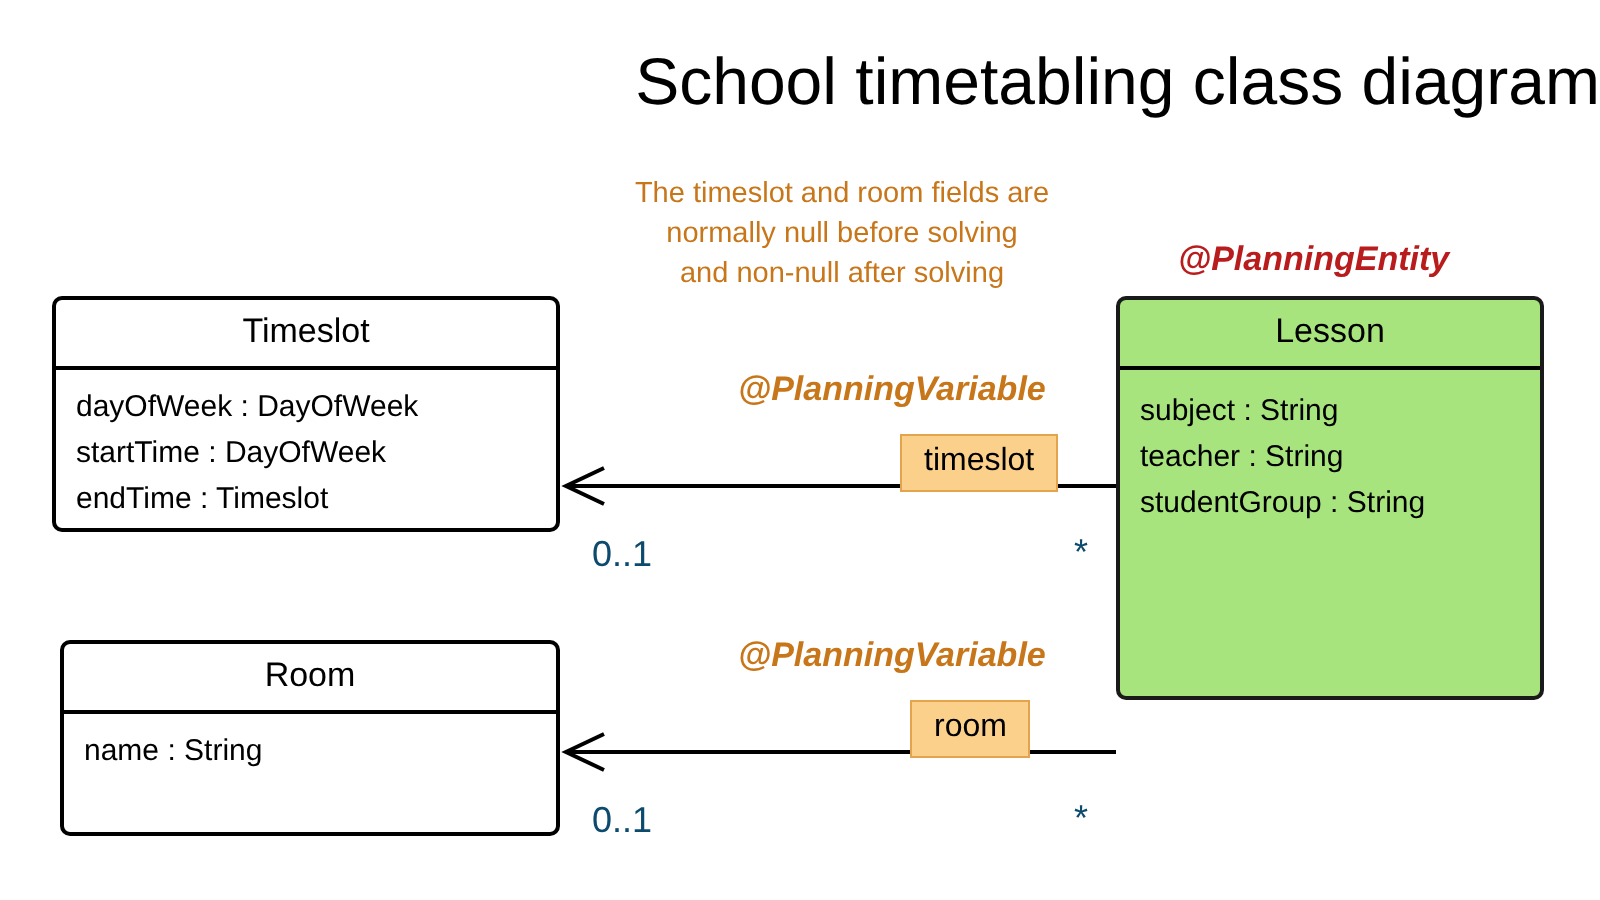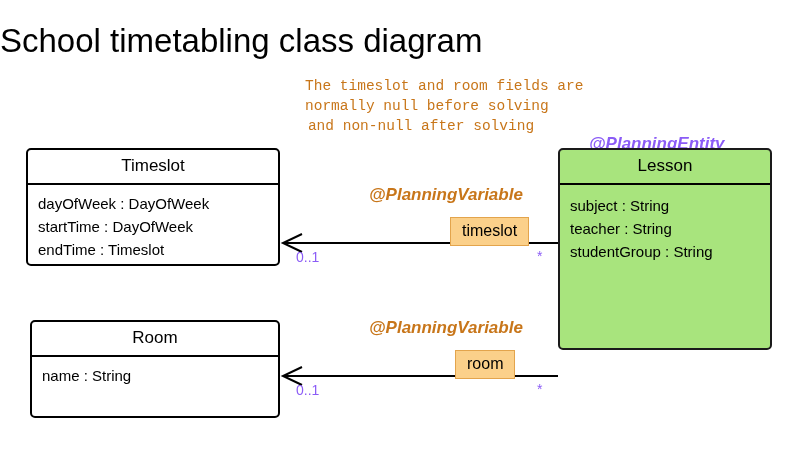--- a/index.html
+++ b/index.html
@@ -24,21 +24,21 @@
     top: 0;
     width: 800px;
     height: 450px;
   }
 
   .title {
     position: absolute;
     left: 0;
     top: 22px;
     width: 800px;
-    text-align: left;
+    text-align: right;
     font-size: 33px;
     color: #000000;
     white-space: nowrap;
   }
 
   .umlbox {
     position: absolute;
     box-sizing: border-box;
     border: 2px solid #000000;
     border-radius: 5px;
@@ -91,45 +91,44 @@
   .stereotype {
     position: absolute;
     font-size: 17px;
     font-style: italic;
     font-weight: bold;
     color: #c8761a;
     white-space: nowrap;
   }
   #planning-entity-label {
     left: 589px;
-    top: 134px;
-    color: #8b5cf6;
+    top: 120px;
+    color: #b91c1c;
   }
   #planning-variable-timeslot-label {
     left: 369px;
     top: 185px;
   }
   #planning-variable-room-label {
     left: 369px;
     top: 318px;
   }
 
   .note {
     position: absolute;
     text-align: center;
     font-size: 14.5px;
     color: #c8761a;
     line-height: 20px;
     white-space: nowrap;
   }
   #solving-note {
     left: 305px;
-    top: 76px;
+    top: 87px;
     width: 232px;
-    font-family: Liberation Mono, monospace;
   }
 
   .fieldchip {
     position: absolute;
     box-sizing: border-box;
     background: #fbd08a;
     border: 1px solid #e3a44c;
     font-size: 16px;
     color: #000000;
     text-align: center;
@@ -139,23 +138,24 @@
     left: 450px;
     top: 217px;
   }
   #room-field-chip {
     left: 455px;
     top: 350px;
   }
 
   .mult {
     position: absolute;
-    font-size: 14px;
-    color: #8b5cf6;
-    white-space: nowrap;
+    font-size: 18px;
+    color: #0c4a6e;
+    white-space: nowrap;
+    margin-top: 18px;
   }
   #timeslot-mult-source { left: 296px; top: 249px; }
   #timeslot-mult-target { left: 537px; top: 248px; }
   #room-mult-source { left: 296px; top: 382px; }
   #room-mult-target { left: 537px; top: 381px; }
 </style>
 </head>
 <body>
 
 <div id="canvas">

